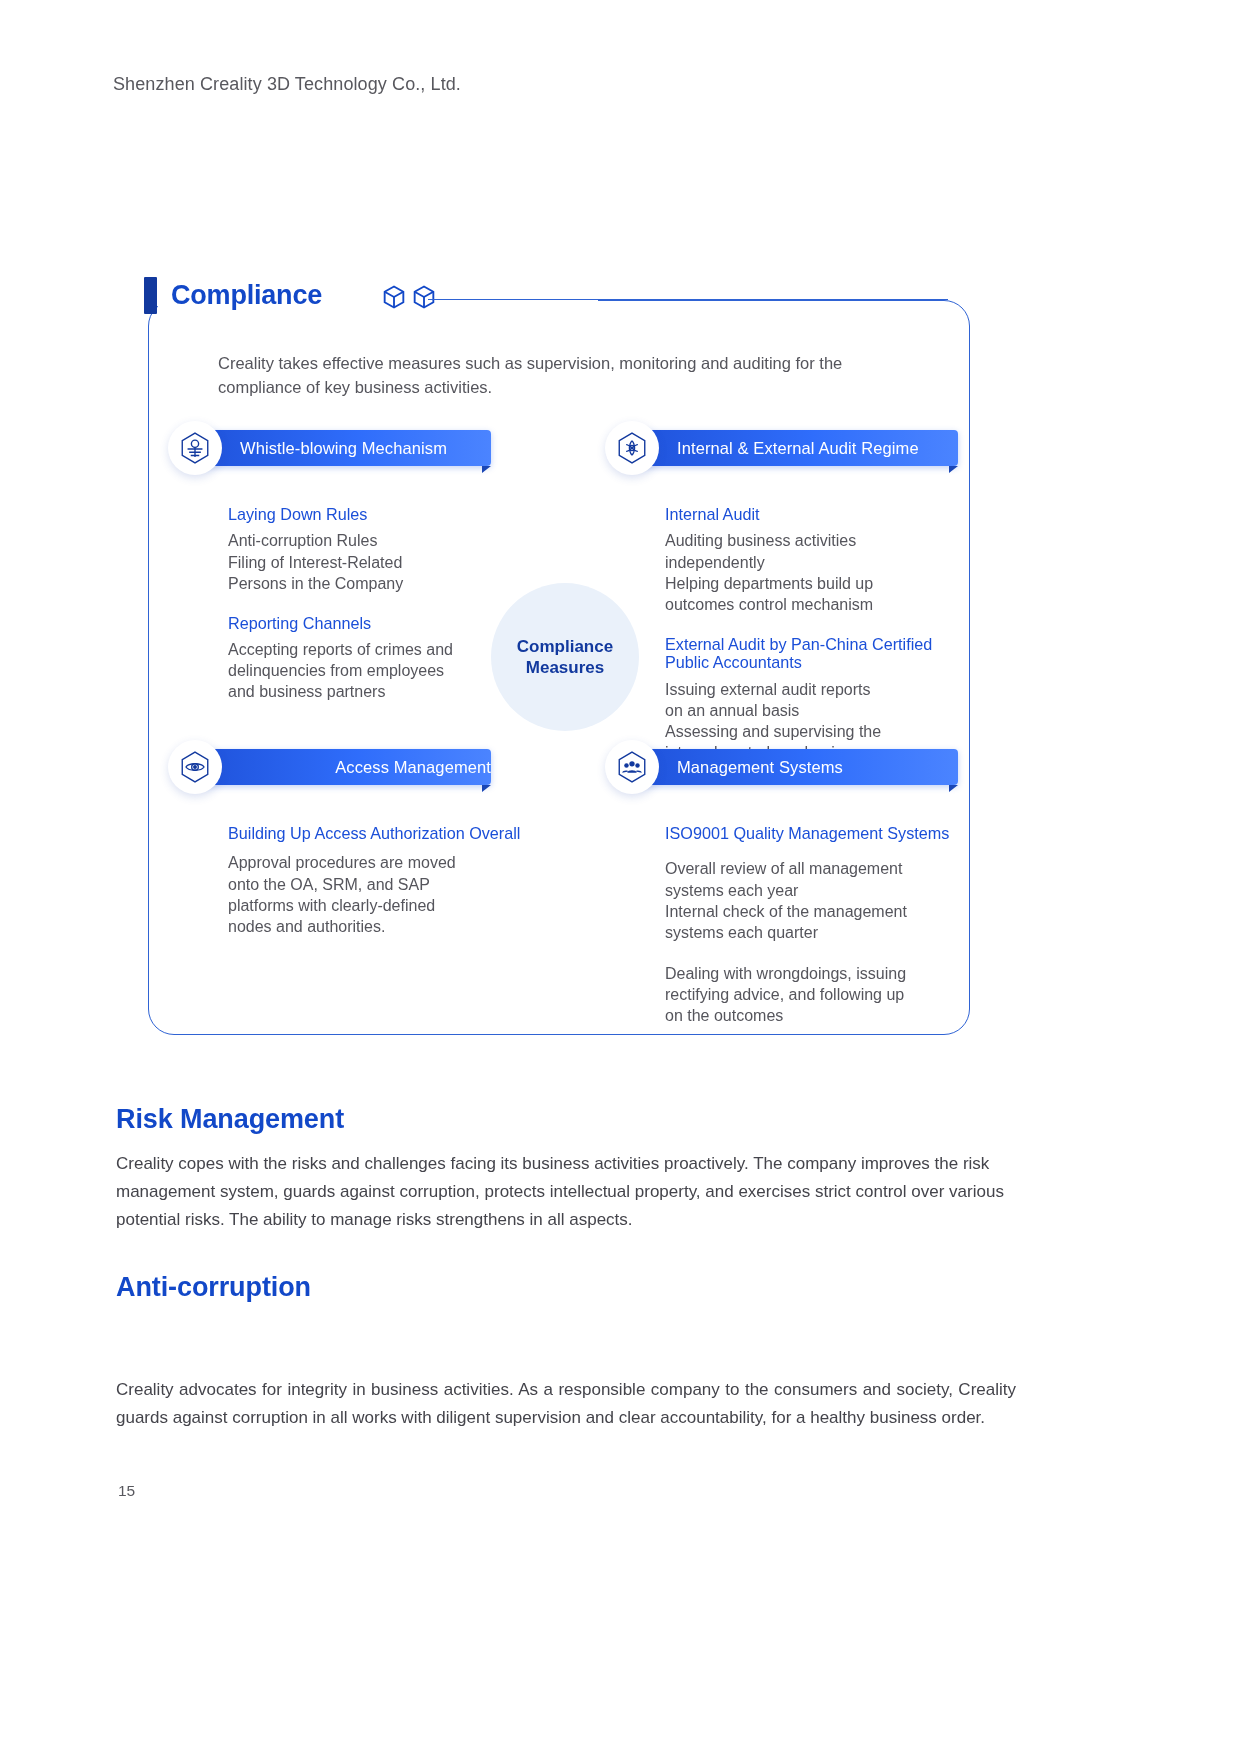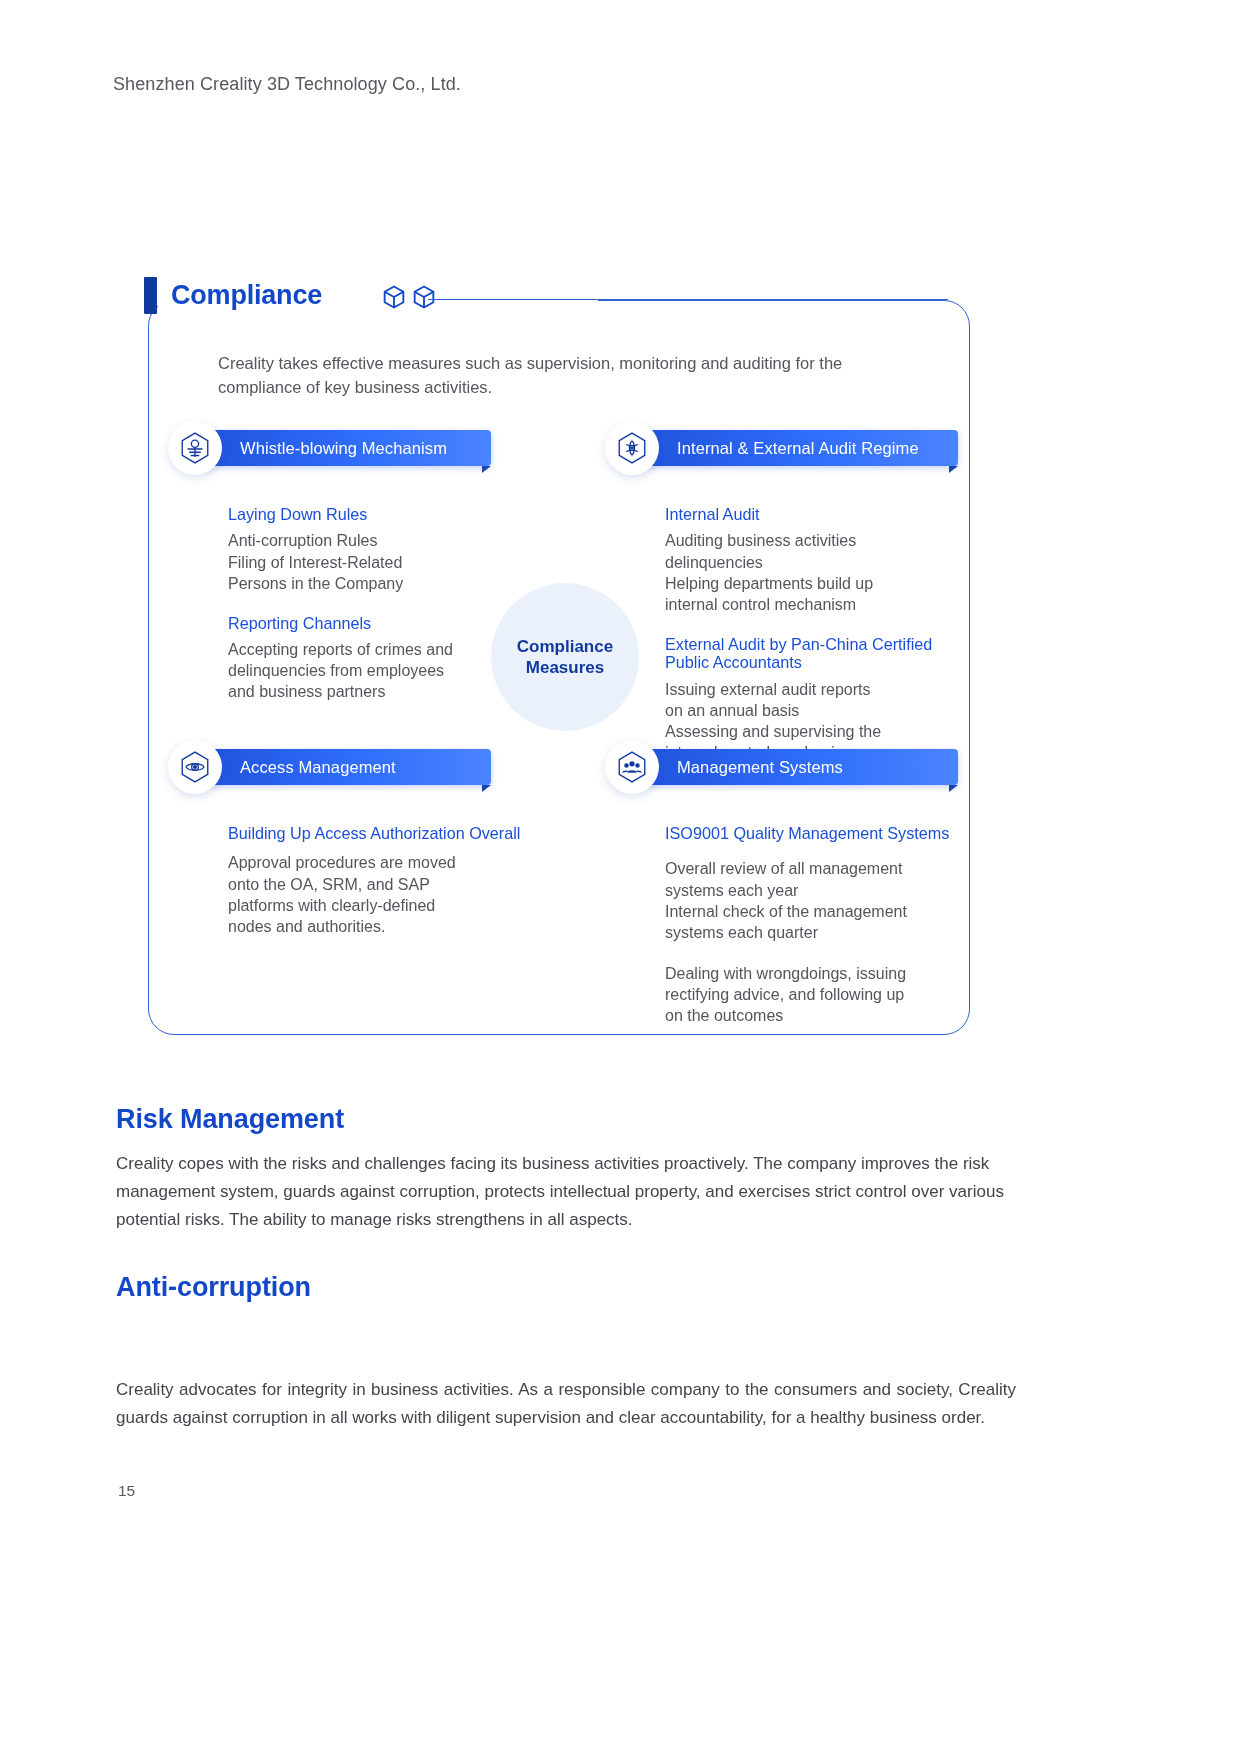--- a/index.html
+++ b/index.html
@@ -188,35 +188,35 @@
           <circle cx="16" cy="16" r="2.4"></circle>
           <path d="M16 9.5 C13 12 13 20 16 22.5 C19 20 19 12 16 9.5 Z"></path>
           <path d="M10.5 12.8 C13.6 12.3 18.4 19.7 21.5 19.2"></path>
           <path d="M21.5 12.8 C18.4 12.3 13.6 19.7 10.5 19.2"></path>
         </svg>
       </div>
     </div>
     <div class="q-body" style="width:295px;">
       <div class="sub">Internal Audit</div>
       <div class="txt">Auditing business activities</div>
-      <div class="txt">delinquencies</div>
+      <div class="txt">independently</div>
       <div class="txt">Helping departments build up</div>
-      <div class="txt">internal control mechanism</div>
+      <div class="txt">outcomes control mechanism</div>
       <div class="gap"></div>
       <div class="sub" style="line-height:1.12;margin-bottom:8px;">External Audit by Pan-China Certified Public Accountants</div>
       <div class="txt">Issuing external audit reports</div>
       <div class="txt">on an annual basis</div>
       <div class="txt">Assessing and supervising the</div>
       <div class="txt">internal control mechanisms</div>
     </div>
   </div>
 
   <div class="quad" style="left:168px;top:749px;">
     <div class="q-head">
-      <div class="q-bar fold" style="width:295px;">
+      <div class="q-bar fold" style="width:295px;justify-content:flex-end;">
         <span class="q-title">Access Management</span>
       </div>
       <div class="q-icon">
         <svg width="34" height="34" viewBox="0 0 32 32" fill="none" stroke="#12399e" stroke-width="1.3">
           <path d="M16 2 L28 9 L28 23 L16 30 L4 23 L4 9 Z"></path>
           <path d="M7.5 16 C10 12 22 12 24.5 16 C22 20 10 20 7.5 16 Z"></path>
           <circle cx="16" cy="16" r="3.1"></circle>
           <circle cx="16" cy="16" r="1.2" fill="#12399e"></circle>
         </svg>
       </div>

